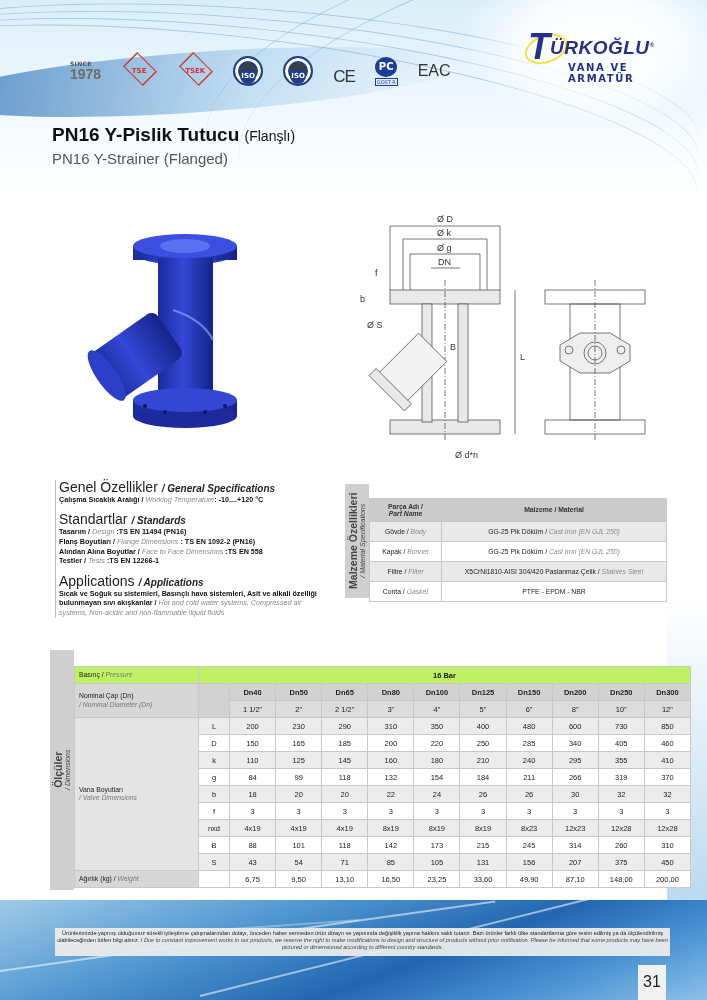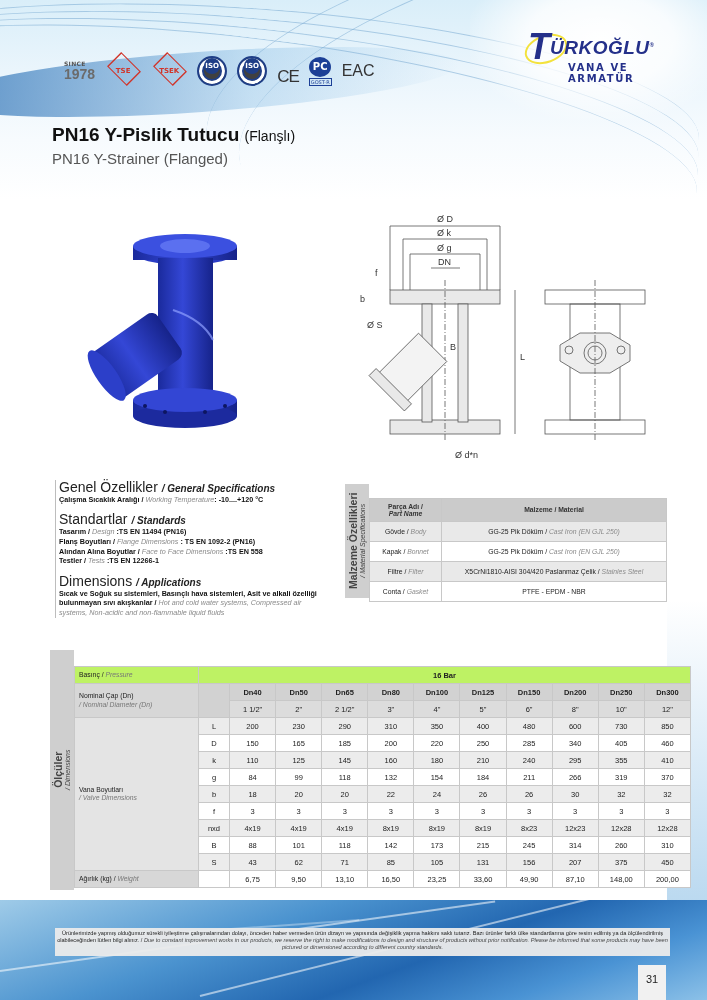--- a/index.html
+++ b/index.html
@@ -39,39 +39,39 @@
     position: absolute; height: 2px; background: rgba(255,255,255,0.55);
     transform-origin: left center;
   }
   .bg-right {
     position: absolute; right: 0; top: 600px; width: 40px; height: 300px;
     background: linear-gradient(180deg, rgba(255,255,255,0), rgba(120,180,225,0.5));
   }
 
   
   .cert-row {
-    position: absolute; left: 64px; top: 55px; height: 32px;
-    display: flex; align-items: center; gap: 10px;
+    position: absolute; left: 70px; top: 55px; height: 32px;
+    display: flex; align-items: center; gap: 20px;
   }
   .since { display: flex; flex-direction: column; line-height: 1; color: #555; }
   .since .s1 { font-size: 6px; font-weight: bold; letter-spacing: 0.3px; }
   .since .s2 { font-size: 14px; font-weight: bold; color: #6b6b6b; font-family: "Liberation Sans", sans-serif; }
   .tse {
     width: 36px; height: 18px; position: relative;
     display: flex; align-items: center; justify-content: center;
   }
   .tse::before {
     content: ""; position: absolute; left: 9px; top: -3px; width: 18px; height: 18px;
     border: 1.5px solid #d1342a; transform: rotate(45deg) scaleX(1.4);
   }
   .tse span { position: relative; font-size: 7px; font-weight: bold; color: #d1342a; }
   .iso {
     width: 30px; height: 30px; border-radius: 50%;
     border: 2px solid #1f3e86; background: #404040;
-    display: flex; align-items: flex-start; justify-content: center;
+    display: flex; align-items: flex-end; justify-content: center;
     box-shadow: inset 0 0 0 3px #fff, inset 0 0 0 5px #1f3e86;
   }
   .iso span { font-size: 7px; font-weight: bold; color: #fff; background: #1f3e86; border-radius: 50%; width: 16px; height: 16px; display: flex; align-items: center; justify-content: center; }
   .ce { font-size: 17px; color: #333; font-family: "Liberation Sans", sans-serif; letter-spacing: -1px; margin-top: 12px; }
   .pc { display: flex; flex-direction: column; align-items: center; }
   .pc .pcicon { width: 22px; height: 20px; border-radius: 50%; background: #1c3f96; color: #fff; font-size: 10px; font-weight: bold; display: flex; align-items: center; justify-content: center; }
   .pc .gost { font-size: 5px; border: 1px solid #1c3f96; color: #1c3f96; padding: 0 1px; margin-top: 1px; }
   .eac { font-size: 16px; color: #333; font-family: "Liberation Sans", sans-serif; letter-spacing: 0px; }
 
   .logo {
@@ -178,21 +178,21 @@
   .disclaimer {
     position: absolute; left: 55px; top: 928px; width: 615px; height: 28px;
     background: rgba(235,235,235,0.95);
     font-family: "Liberation Sans", sans-serif; font-size: 5.6px; line-height: 1.25;
     text-align: center; color: #222; padding-top: 2px;
   }
   .disclaimer em { font-style: italic; color: #444; }
   .pagenum {
     position: absolute; left: 638px; top: 965px; width: 28px; height: 35px;
     background: #f1f1f1; font-family: "Liberation Sans", sans-serif;
-    font-size: 11px; color: #222; text-align: center; padding-top: 8px;
+    font-size: 16px; color: #222; text-align: center; padding-top: 8px;
   }
 </style>
 </head>
 <body>
 
 <div class="bg-top">
   <div class="blueband"></div>
   <div class="wave" style="left:-200px;top:8px;width:900px;height:200px;transform:rotate(4deg);"></div>
   <div class="wave" style="left:-200px;top:18px;width:900px;height:200px;transform:rotate(5deg);"></div>
   <div class="wave" style="left:-200px;top:28px;width:900px;height:200px;transform:rotate(6deg);"></div>
@@ -341,21 +341,21 @@
   <div class="gap"></div>
   <h2>
     <span>Standartlar</span> <em>/ Standards</em>
   </h2>
   <div class="line"><span>Tasarım /</span> <em>Design</em> <span>:TS EN 11494 (PN16)</span></div>
   <div class="line"><span>Flanş Boyutları /</span> <em>Flange Dimensions</em> <span>: TS EN 1092-2 (PN16)</span></div>
   <div class="line"><span>Alından Alına Boyutlar /</span> <em>Face to Face Dimensions</em> <span>:TS EN 558</span></div>
   <div class="line"><span>Testler /</span> <em>Tests</em> <span>:TS EN 12266-1</span></div>
   <div class="gap"></div>
   <h2>
-    <span>Dimensions</span> <em>/ Applications</em>
+    <span>Applications</span> <em>/ Applications</em>
   </h2>
   <div class="line">
     <span>Sıcak ve Soğuk su sistemleri, Basınçlı hava sistemleri, Asit ve alkali özelliği bulunmayan sıvı akışkanlar /</span> <em>Hot and cold water systems, Compressed air systems, Non-acidic and non-flammable liquid fluids</em>
   </div>
 </div>
 
 <div class="mat-side">
   <div class="vt">
     <span class="a">Malzeme Özellikleri</span>
     <span class="b">/ Material Specifications</span>
@@ -545,21 +545,21 @@
         <td>173</td>
         <td>215</td>
         <td>245</td>
         <td>314</td>
         <td>260</td>
         <td>310</td>
       </tr>
       <tr class="row alt">
         <td>S</td>
         <td>43</td>
-        <td>62</td>
+        <td>54</td>
         <td>71</td>
         <td>85</td>
         <td>105</td>
         <td>131</td>
         <td>156</td>
         <td>207</td>
         <td>375</td>
         <td>450</td>
       </tr>
     </tbody>

